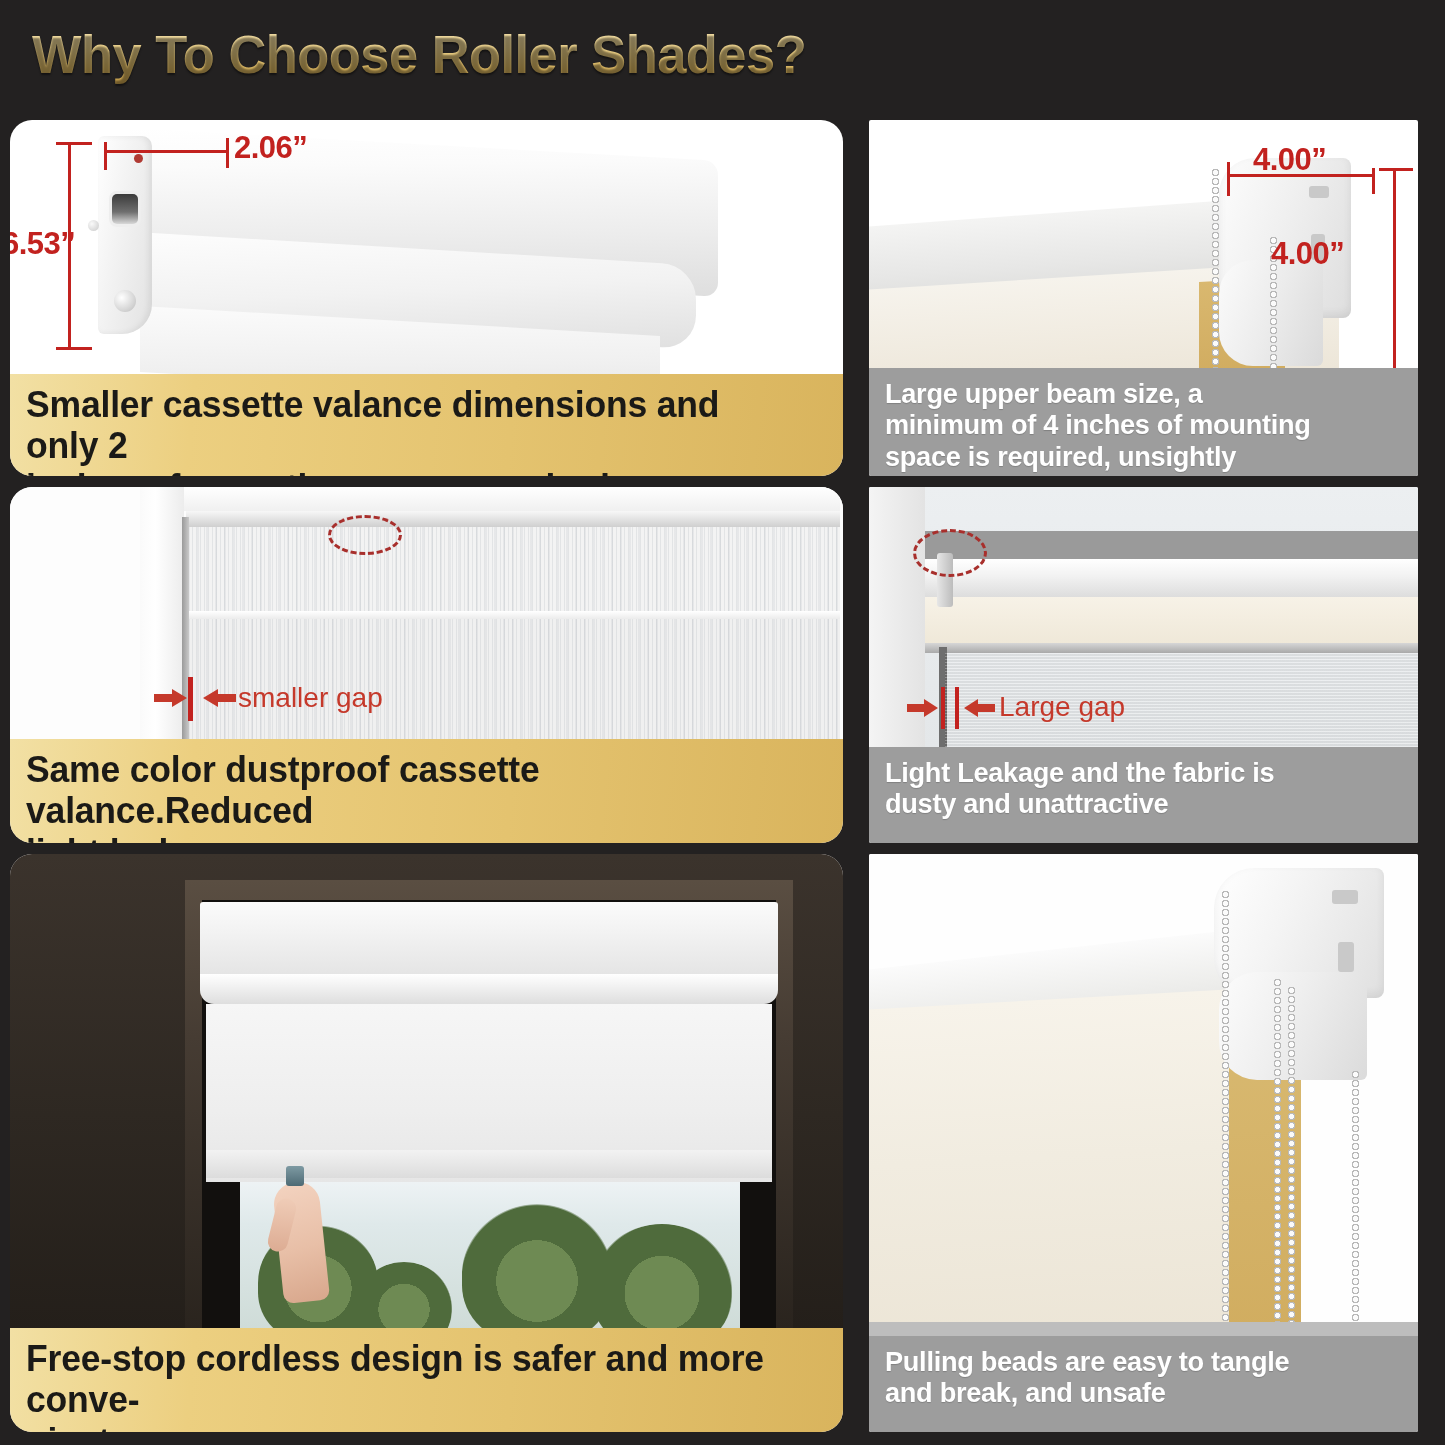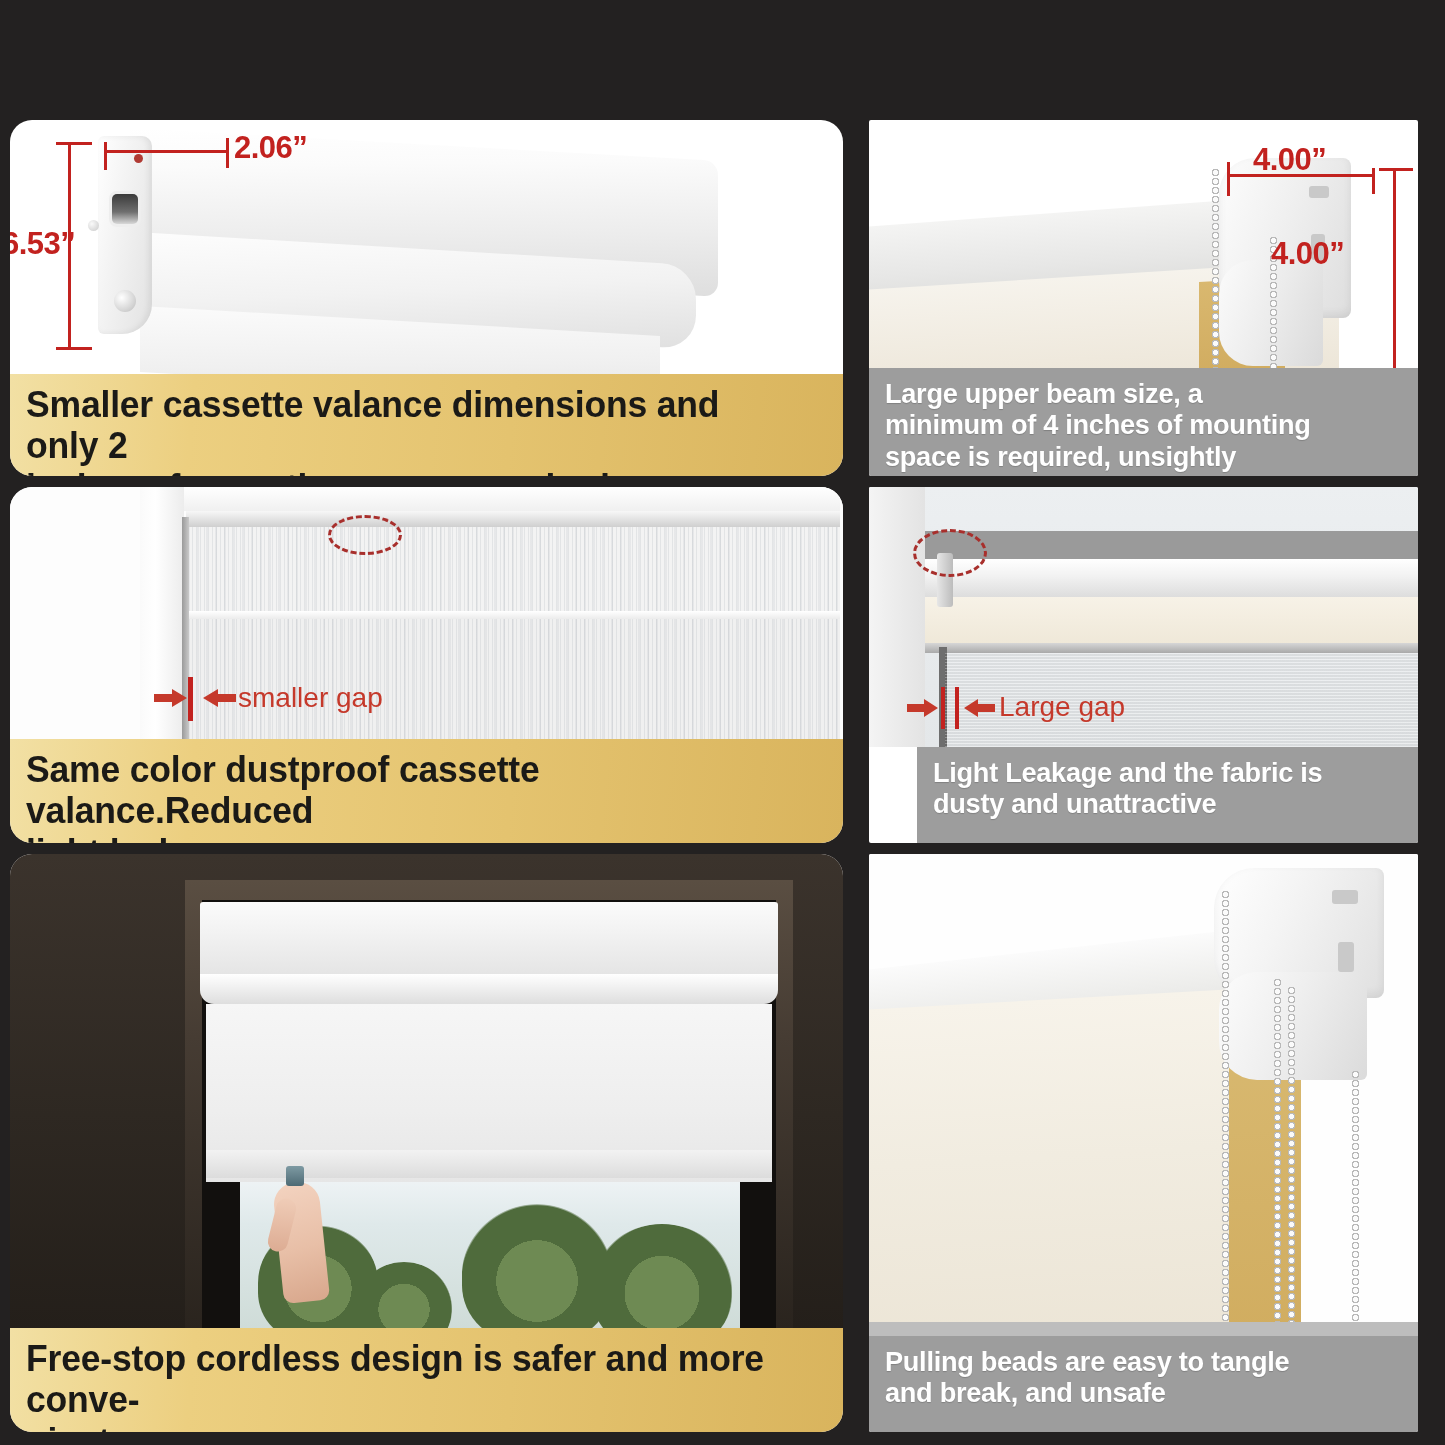--- a/index.html
+++ b/index.html
@@ -71,21 +71,21 @@
     text-shadow:0 1px 1px rgba(0,0,0,0.18);
   }
   .cap .txt { display:block; width:100%; white-space:pre-line; }
   .cap.gold .txt { transform:scaleX(0.96); transform-origin:left top; }
   .cap.gray .txt { transform:scaleX(0.97); transform-origin:left top; }
 
   .panel.row1.left  .cap { height:102px; }
   .panel.row2.left  .cap { height:104px; }
   .panel.row3.left  .cap { height:104px; }
   .panel.row1.right .cap { height:108px;margin-top:30px; }
-  .panel.row2.right .cap { height:96px;margin-left:48px;  }
+  .panel.row2.right .cap { height:96px;  }
   .panel.row3.right .cap { height:96px;  }
 
   .panel.row1.left  .img-area { height:254px; }
   .panel.row2.left  .img-area { height:252px; }
   .panel.row3.left  .img-area { height:474px; }
   .panel.row1.right .img-area { height:248px;margin-top:20px; }
   .panel.row2.right .img-area { height:260px; }
   .panel.row3.right .img-area { height:482px; }
 
   
@@ -316,20 +316,23 @@
     background:linear-gradient(115deg,#fcfcfc 0%,#efefef 45%,#dbdbdb 100%);
     border-radius:38px 6px 6px 38px;
   }
   .p6-base { position:absolute; left:0; bottom:0; width:100%; height:14px; background:#bdbdbd; }
 </style>
 </head>
 <body>
 
 <div class="page">
 
+  <div class="title-bar">
+    <div class="title">Why To Choose Roller Shades?</div>
+  </div>
 
   <div class="grid">
 
     <div class="panel left row1">
       <div class="img-area">
         <div class="p1-body brushed"></div>
         <div class="p1-body2 brushed"></div>
         <div class="p1-body3 brushed"></div>
         <div class="p1-bracket">
           <div class="p1-slot"></div>

